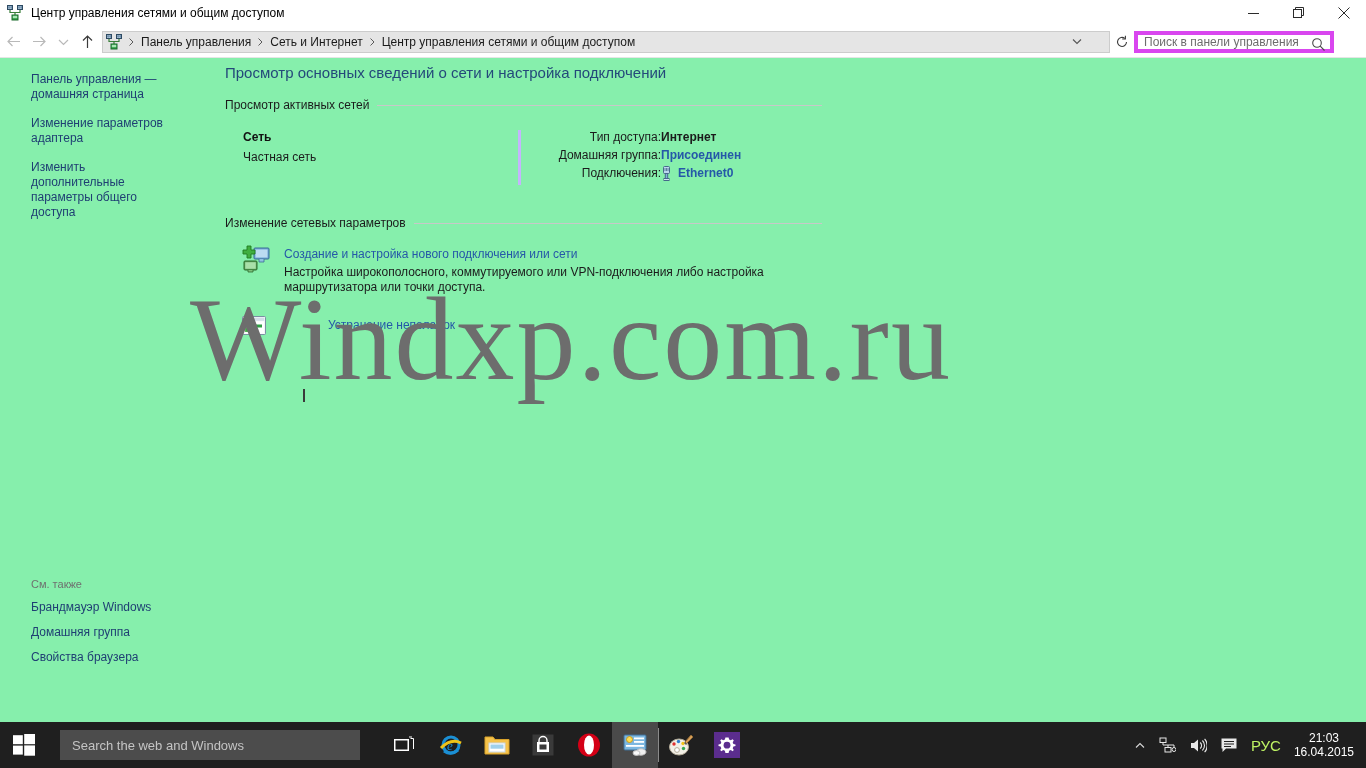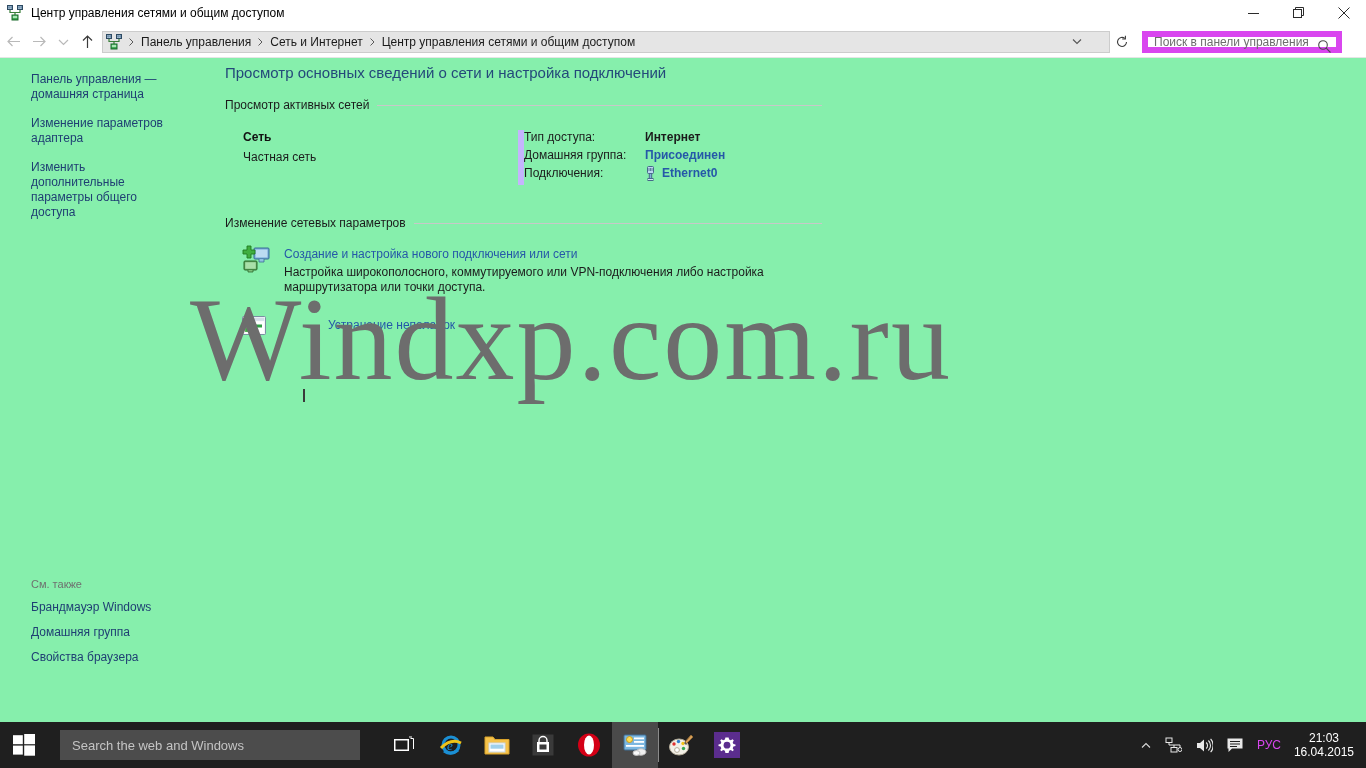--- a/index.html
+++ b/index.html
@@ -77,22 +77,22 @@
     display: flex; align-items: center; justify-content: center;
     color: #555; font-size: 9px;
   }
   .refresh {
     width: 24px; height: 22px;
     display: flex; align-items: center; justify-content: center;
     color: #3d3d3d;
   }
   .searchbox {
     width: 200px; height: 22px;
-    margin-left: 8px;
-    border: 6px solid #d946ef;
+    margin-left: 0;
+    border: 4px solid #d946ef;
     background: #ffffff;
     display: flex; align-items: center;
     position: relative;
   }
   .searchbox input {
     border: none; outline: none;
     font-family: "Liberation Sans", sans-serif;
     font-size: 12px; color: #6d6d6d;
     padding-left: 6px; width: 172px;
     background: transparent;
@@ -161,21 +161,23 @@
 
   .active-net {
     display: flex;
     margin-top: 18px;
     margin-left: 18px;
   }
   .net-left { width: 278px; padding-left: 3px;}
   .net-name { font-size: 12px; font-weight: bold; color: #111; }
   .net-type { font-size: 12px; color: #1b1b1b; margin-top: 6px; }
   .net-right {
-    border-left: 6px solid #c4b5fd;
+    border-left: 3px solid #c4b5fd;
+    padding-left: 19px;
+    text-align: right;
   }
   .net-row { display: flex; font-size: 12px; margin-bottom: 4px; }
   .net-row .lbl { width: 121px; color: #1b1b1b; }
   .net-row .val { color: #1b1b1b; font-weight: bold; }
   .net-row .val.link { color: #2558a8; }
 
   .settings-section { margin-top: 31px; }
   .task {
     display: flex;
     margin-top: 14px;
@@ -246,21 +248,21 @@
   }
   .tray {
     position: absolute; right: 0; top: 0;
     height: 46px; display: flex; align-items: center;
   }
   .tray-item {
     display: flex; align-items: center; justify-content: center;
     height: 46px; padding: 0 7px;
     color: #e8e8e8;
   }
-  .tray-lang { font-size: 12px; color: #d946ef; }
+  .tray-lang { font-size: 15px; color: #bef264; }
   .tray-clock {
     text-align: center; line-height: 14px;
     padding: 0 12px 0 6px;
     color: #ffffff; font-size: 12px;
   }
   svg { display: block; }
 </style>
 </head>
 <body>
 

